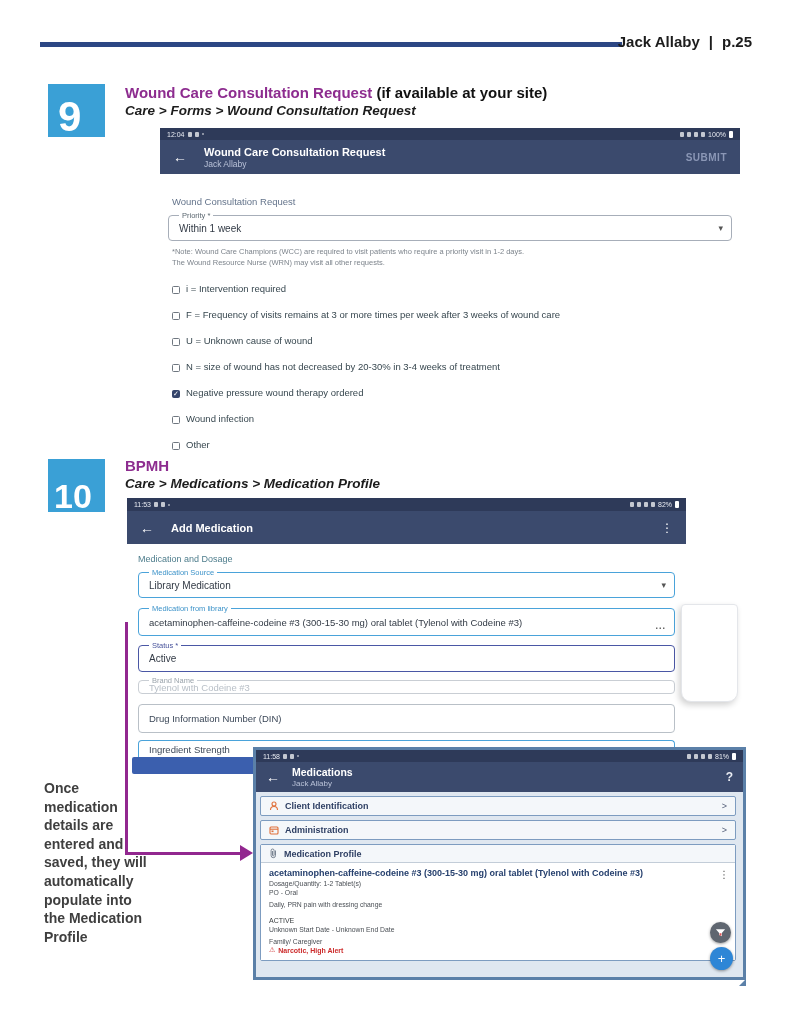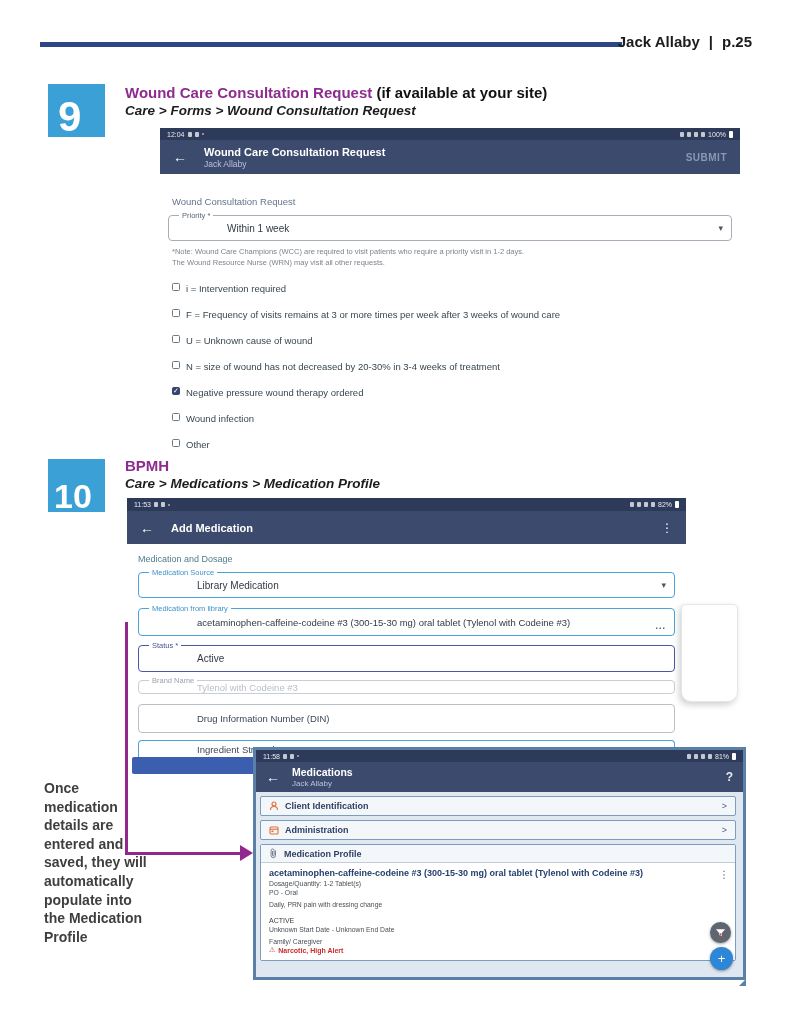--- a/index.html
+++ b/index.html
@@ -33,28 +33,28 @@
   .abar .t1 { font-size:11px; font-weight:bold; color:#fff; }
   .abar .t2 { font-size:8.5px; color:#b9c2d8; margin-top:1px; }
   .abar .sp { flex:1; }
   
   .shot1 { position:absolute; left:160px; top:128px; width:580px; background:#fff; padding-bottom:22px; }
   .shot1 .sbar { height:12px; }
   .shot1 .abar { height:34px; }
   .shot1 .submit { font-size:10px; color:#8b97b6; letter-spacing:.5px; font-weight:bold; }
   .shot1 .body { padding:0 8px; }
   .s1-heading { margin:22px 0 0 4px; font-size:9.5px; color:#64748b; }
-  .field { position:relative; border:1px solid #a7aeb9; border-radius:4px; background:#fff;padding-left:48px; }
+  .field { position:relative; border:1px solid #a7aeb9; border-radius:4px; background:#fff; }
   .field .flabel { position:absolute; top:-4px; left:10px; background:#fff; padding:0 3px; font-size:7.5px; color:#5b6770; line-height:8px; }
   .field .fval { font-size:10px; color:#323a45; padding-left:10px; display:flex; align-items:center; height:100%; }
   .field .caret { position:absolute; right:8px; top:50%; transform:translateY(-50%); font-size:9px; color:#555; }
   .pri-field { margin-top:8px; height:26px; }
   .s1-note { margin:5px 0 0 4px; font-size:7.5px; color:#7d848c; line-height:1.5; }
   .cb-list { margin:14px 0 0 4px; display:flex; flex-direction:column; gap:15px; }
-  .cb-row { display:flex; align-items:flex-start; gap:6px; }
+  .cb-row { display:flex; align-items:flex-end; gap:6px; }
   .cb { width:8px; height:8px; border:1px solid #6f7780; border-radius:1.5px; background:#fff; flex:0 0 auto;
         display:flex; align-items:center; justify-content:center; font-size:7px; color:transparent; }
   .cb.on { background:#35456b; border-color:#35456b; color:#fff; }
   .cb-label { font-size:9.5px; color:#37474f; }
   
   .shot2 { position:absolute; left:127px; top:498px; width:559px; background:#fff; z-index:1; padding-bottom:12px; }
   .shot2 .sbar { height:13px; }
   .shot2 .abar { height:33px; }
   .shot2 .kebab { font-size:12px; color:#fff; }
   .shot2 .body { padding:0 11px; }

